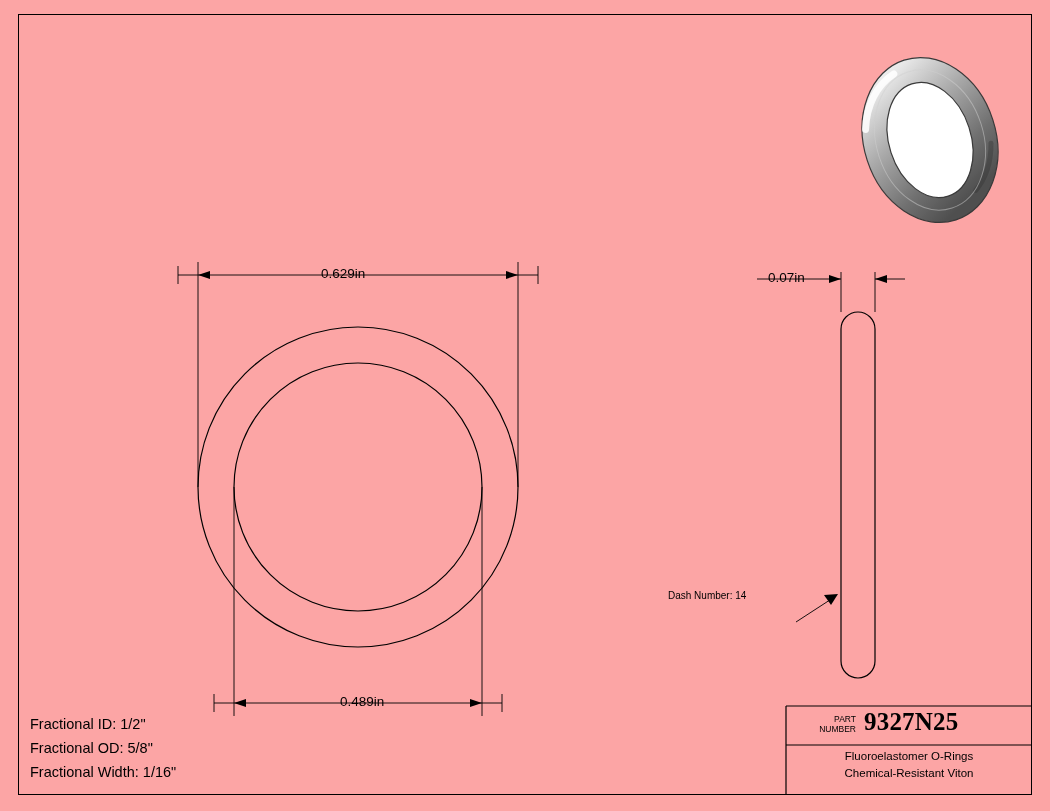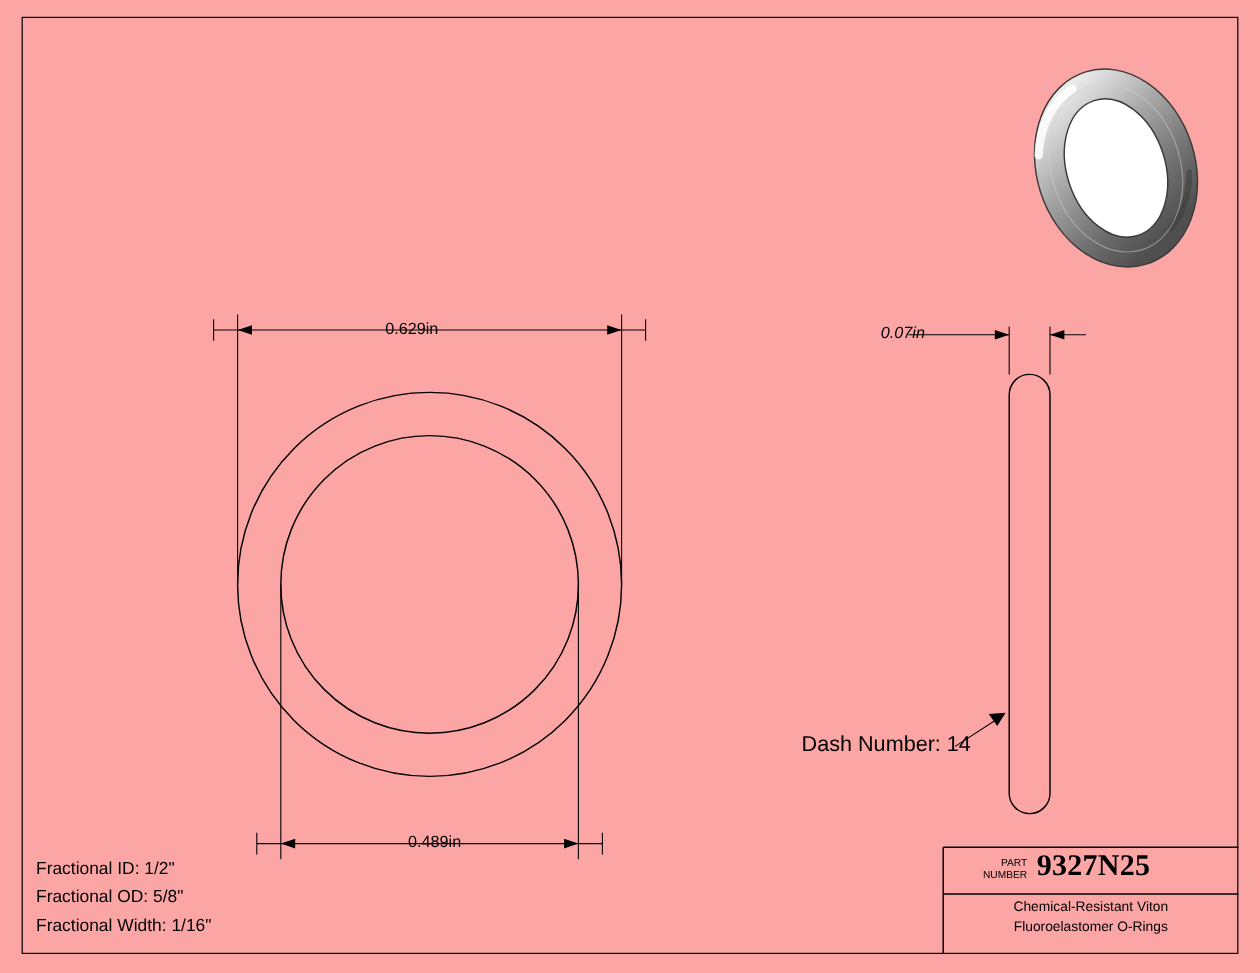--- a/index.html
+++ b/index.html
@@ -91,22 +91,22 @@
     top: 42px;
     width: 246px;
     text-align: center;
     font-size: 11.5px;
     line-height: 17px;
     color: #000000;
   }
   .dash-label {
     position: absolute;
     left: 668px;
-    top: 610px;
-    font-size: 18px;
+    top: 590px;
+    font-size: 10px;
     color: #000000;
     white-space: nowrap;
   }
 </style>
 </head>
 <body>
 
 <div id="sheet">
 
   <div class="frame"></div>
@@ -170,21 +170,21 @@
 
     <line x1="757" y1="279" x2="841" y2="279" stroke="#000000" stroke-width="0.9"></line>
     <line x1="875" y1="279" x2="905" y2="279" stroke="#000000" stroke-width="0.9"></line>
     <polygon points="841,279 829,275 829,283" fill="#000000"></polygon>
     <polygon points="875,279 887,275 887,283" fill="#000000"></polygon>
 
     <line x1="796" y1="622" x2="836" y2="596" stroke="#000000" stroke-width="0.9"></line>
     <polygon points="838,594 824,595 831,605" fill="#000000"></polygon>
   </svg>
 
-  <div class="dim-text" style="left:734px; top:270px;font-style:italic;">0.07in</div>
+  <div class="dim-text" style="left:768px; top:270px;">0.07in</div>
 
   <div class="dash-label">Dash Number: 14</div>
 
   <div class="spec-list">
     <div>Fractional ID: 1/2"</div>
     <div>Fractional OD: 5/8"</div>
     <div>Fractional Width: 1/16"</div>
   </div>
 
   <svg class="layer">
@@ -195,18 +195,18 @@
 
   <div class="title-block">
     <div class="tb-row1">
       <div class="tb-label">
         <span>PART</span><br>
         <span>NUMBER</span>
       </div>
       <div class="tb-part">9327N25</div>
     </div>
     <div class="tb-desc">
+      <div>Fluoroelastomer O-Rings</div>
       <div>Chemical-Resistant Viton</div>
-      <div>Fluoroelastomer O-Rings</div>
     </div>
   </div>
 
 </div>
 
 </body></html>

